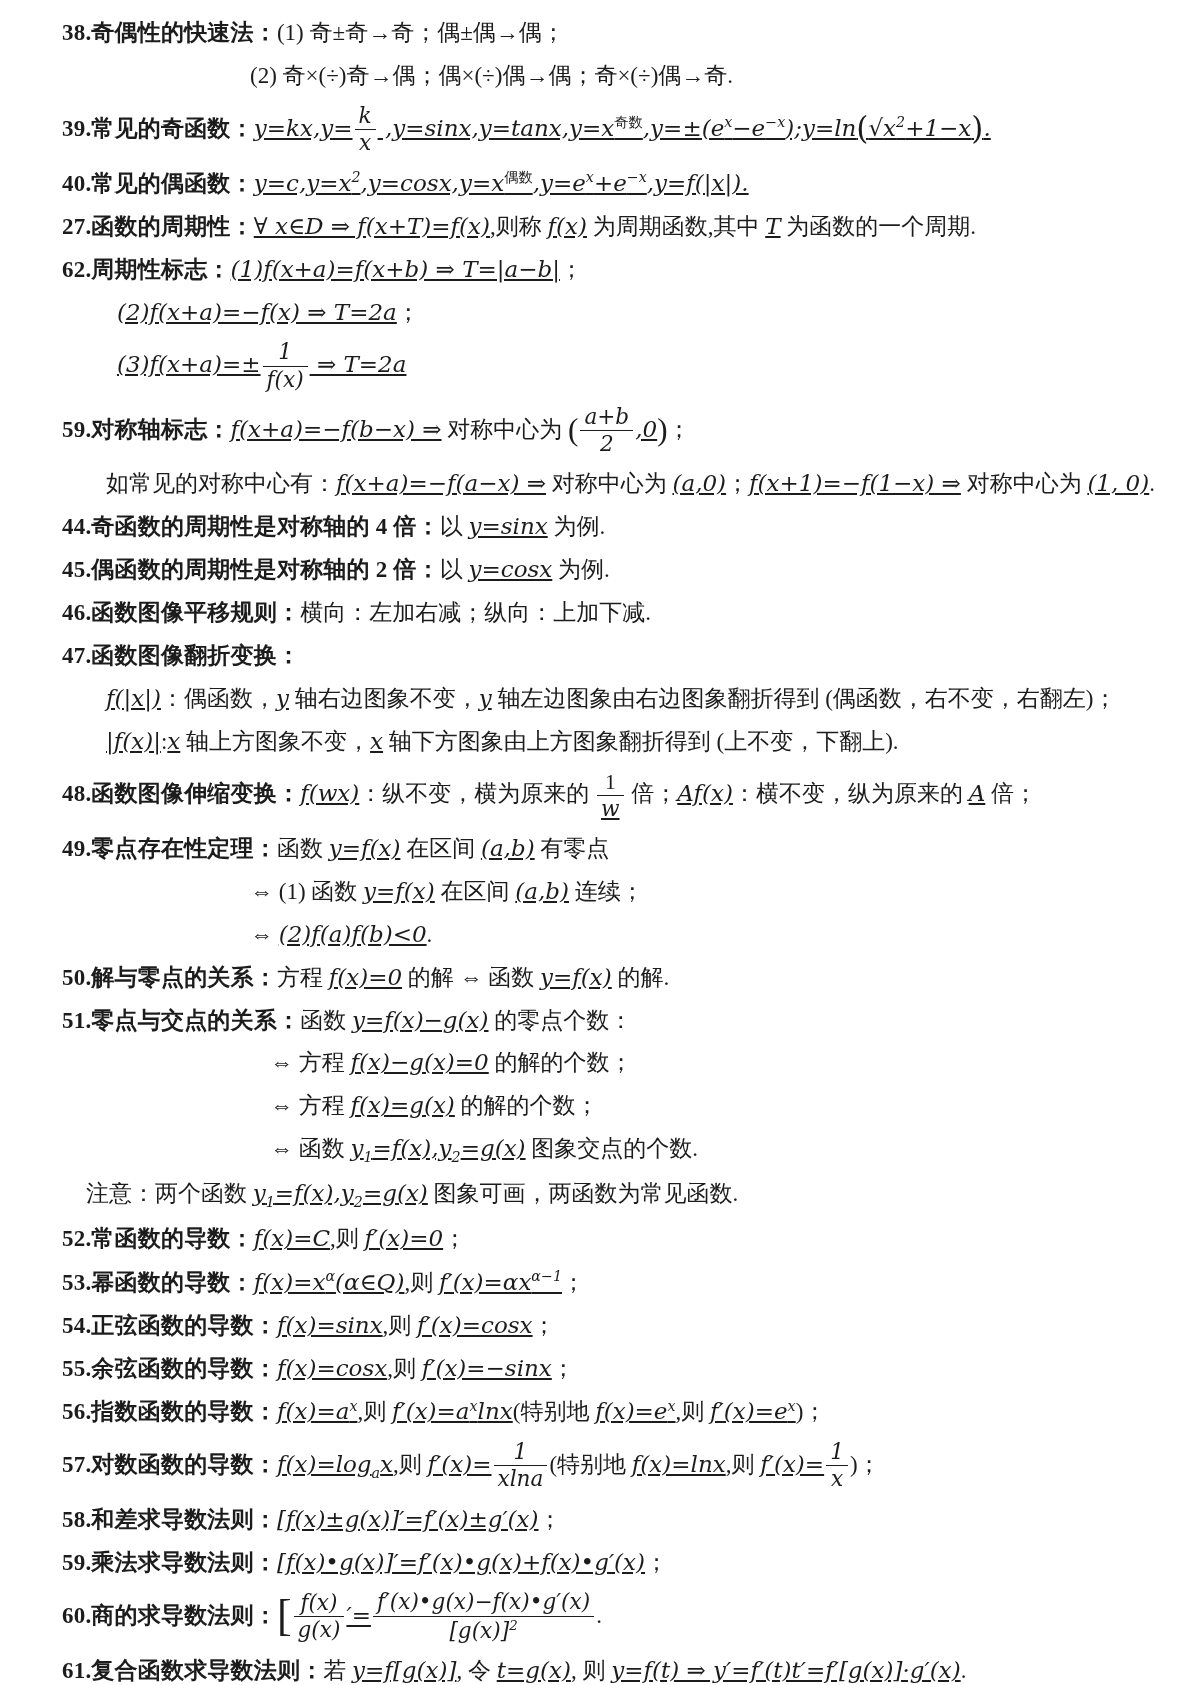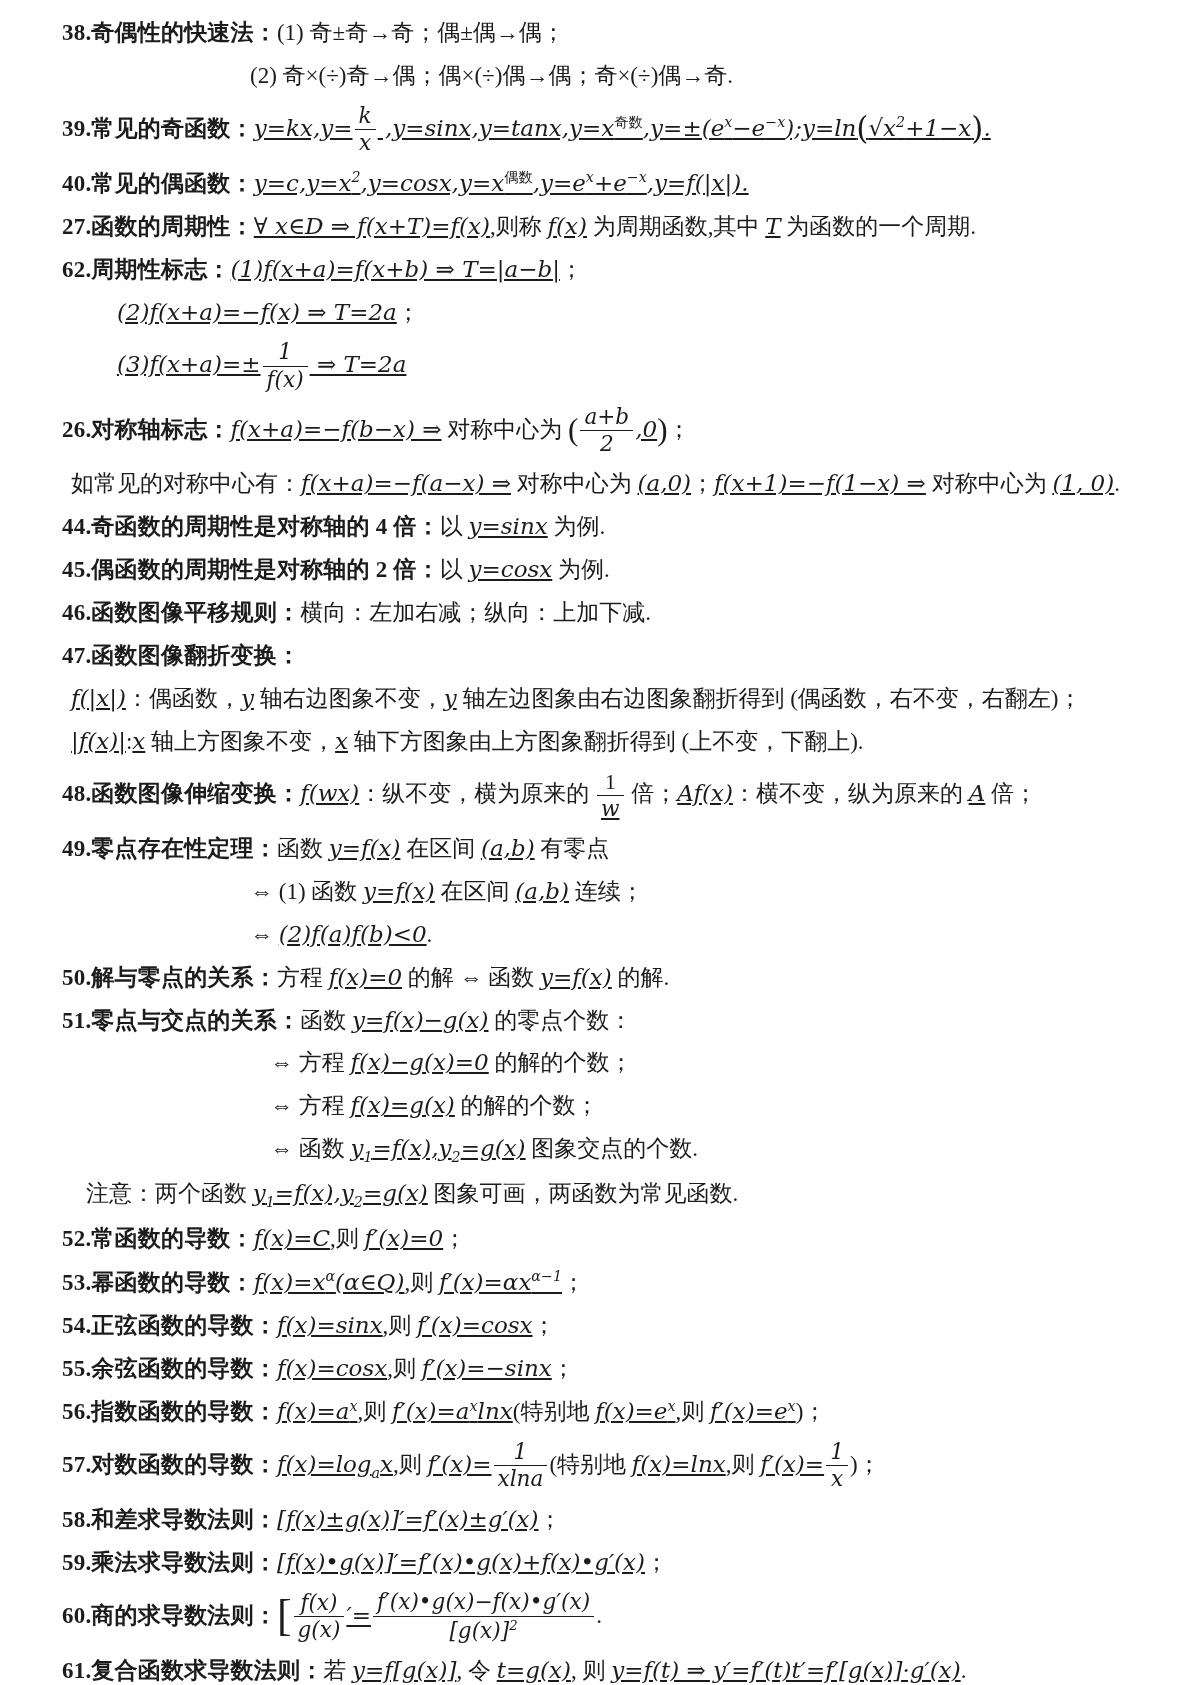--- a/index.html
+++ b/index.html
@@ -23,21 +23,21 @@
     font-weight:700;
     letter-spacing:0.2px;
   }
   .line i{
     font-style:italic;
     font-family:"DejaVu Serif","Liberation Serif",serif;
     text-decoration:underline;
   }
   
   .i0{padding-left:62px;}
-  .i1{padding-left:71px;}
+  .i1{padding-left:106px;}
   .i2{padding-left:86px;}
   .i3{padding-left:117px;}
   .i4{padding-left:250px;}
   .i5{padding-left:270px;}
   
   .frac{
     display:inline-block;
     vertical-align:middle;
     text-align:center;
     line-height:1.12;
@@ -61,21 +61,21 @@
 
 <div>
   <div class="line i0"><span><b>38.奇偶性的快速法：</b>(1) 奇±奇→奇；偶±偶→偶；</span></div>
   <div class="line i4"><span>(2) 奇×(÷)奇→偶；偶×(÷)偶→偶；奇×(÷)偶→奇.</span></div>
   <div class="line i0"><span><b>39.常见的奇函数：</b><i>y=kx,y=<span class="frac"><span class="num">k</span><span class="den">x</span></span> ,y=sinx,y=tanx,y=x<sup class="cn">奇数</sup>,y=±(e<sup>x</sup>−e<sup>−x</sup>);y=ln<span class="up">(</span>√<span class="rad sqrt">x<sup>2</sup>+1</span>−x<span class="up">)</span>.</i></span></div>
   <div class="line i0"><span><b>40.常见的偶函数：</b><i>y=c,y=x<sup>2</sup>,y=cosx,y=x<sup class="cn">偶数</sup>,y=e<sup>x</sup>+e<sup>−x</sup>,y=f(|x|).</i></span></div>
   <div class="line i0"><span><b>27.函数的周期性：</b><i>∀ x∈D ⇒ f(x+T)=f(x)</i>,则称 <i>f(x)</i> 为周期函数,其中 <i>T</i> 为函数的一个周期.</span></div>
   <div class="line i0"><span><b>62.周期性标志：</b><i>(1)f(x+a)=f(x+b) ⇒ T=|a−b|</i>；</span></div>
   <div class="line i3"><span><i>(2)f(x+a)=−f(x) ⇒ T=2a</i>；</span></div>
   <div class="line i3"><span><i>(3)f(x+a)=±<span class="frac"><span class="num">1</span><span class="den">f(x)</span></span> ⇒ T=2a</i></span></div>
-  <div class="line i0"><span><b>26.对称轴标志：</b><i>f(x+a)=−f(b−x) ⇒</i> 对称中心为 <span class="up">(</span><i><span class="frac"><span class="num">a+b</span><span class="den">2</span></span>,0</i><span class="up">)</span>；</span></div>
+  <div class="line i0"><span><b>59.对称轴标志：</b><i>f(x+a)=−f(b−x) ⇒</i> 对称中心为 <span class="up">(</span><i><span class="frac"><span class="num">a+b</span><span class="den">2</span></span>,0</i><span class="up">)</span>；</span></div>
   <div class="line i1"><span>如常见的对称中心有：<i>f(x+a)=−f(a−x) ⇒</i> 对称中心为 <i>(a,0)</i>；<i>f(x+1)=−f(1−x) ⇒</i> 对称中心为 <i>(1, 0)</i>.</span></div>
   <div class="line i0"><span><b>44.奇函数的周期性是对称轴的 4 倍：</b>以 <i>y=sinx</i> 为例.</span></div>
   <div class="line i0"><span><b>45.偶函数的周期性是对称轴的 2 倍：</b>以 <i>y=cosx</i> 为例.</span></div>
   <div class="line i0"><span><b>46.函数图像平移规则：</b>横向：左加右减；纵向：上加下减.</span></div>
   <div class="line i0"><span><b>47.函数图像翻折变换：</b></span></div>
   <div class="line i1"><span><i>f(|x|)</i>：偶函数，<i>y</i> 轴右边图象不变，<i>y</i> 轴左边图象由右边图象翻折得到 (偶函数，右不变，右翻左)；</span></div>
   <div class="line i1"><span><i>|f(x)|</i>:<i>x</i> 轴上方图象不变，<i>x</i> 轴下方图象由上方图象翻折得到 (上不变，下翻上).</span></div>
   <div class="line i0"><span><b>48.函数图像伸缩变换：</b><i>f(wx)</i>：纵不变，横为原来的 <span class="frac"><span class="num">1</span><span class="den"><i>w</i></span></span> 倍；<i>Af(x)</i>：横不变，纵为原来的 <i>A</i> 倍；</span></div>
   <div class="line i0"><span><b>49.零点存在性定理：</b>函数 <i>y=f(x)</i> 在区间 <i>(a,b)</i> 有零点</span></div>
   <div class="line i4"><span>⇔ (1) 函数 <i>y=f(x)</i> 在区间 <i>(a,b)</i> 连续；</span></div>

